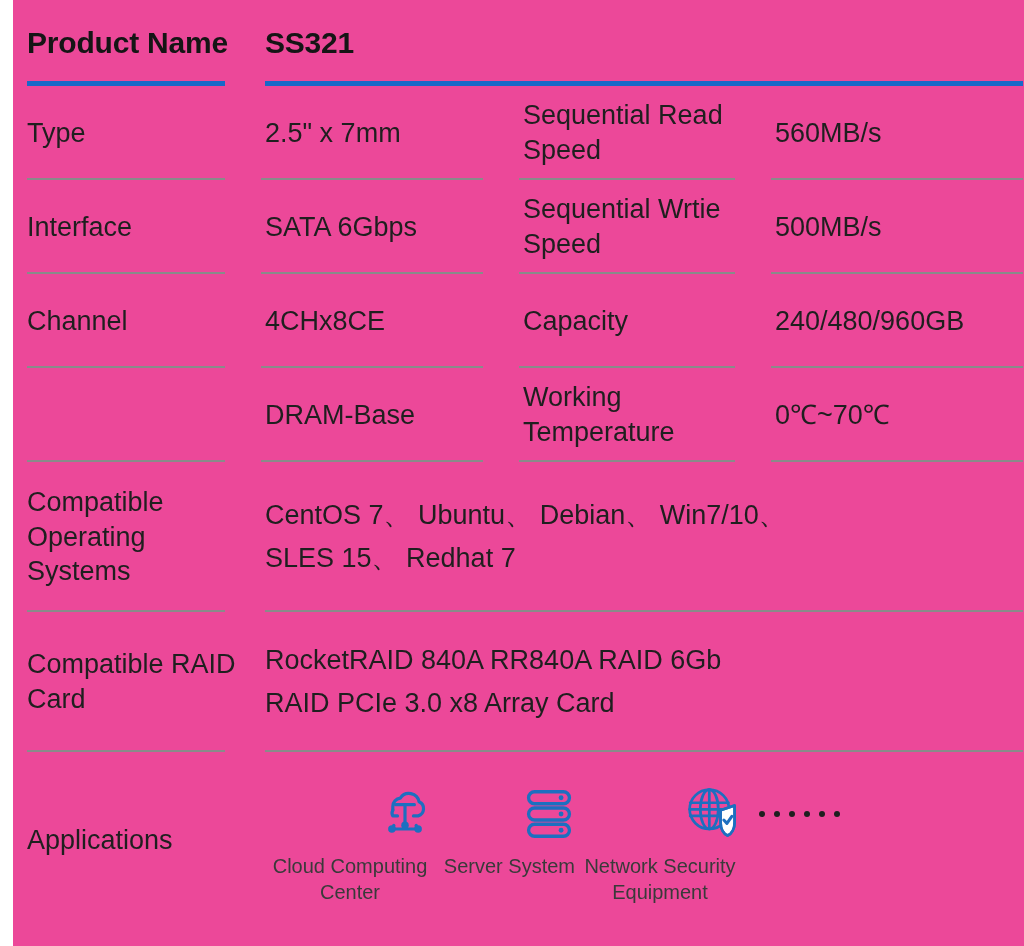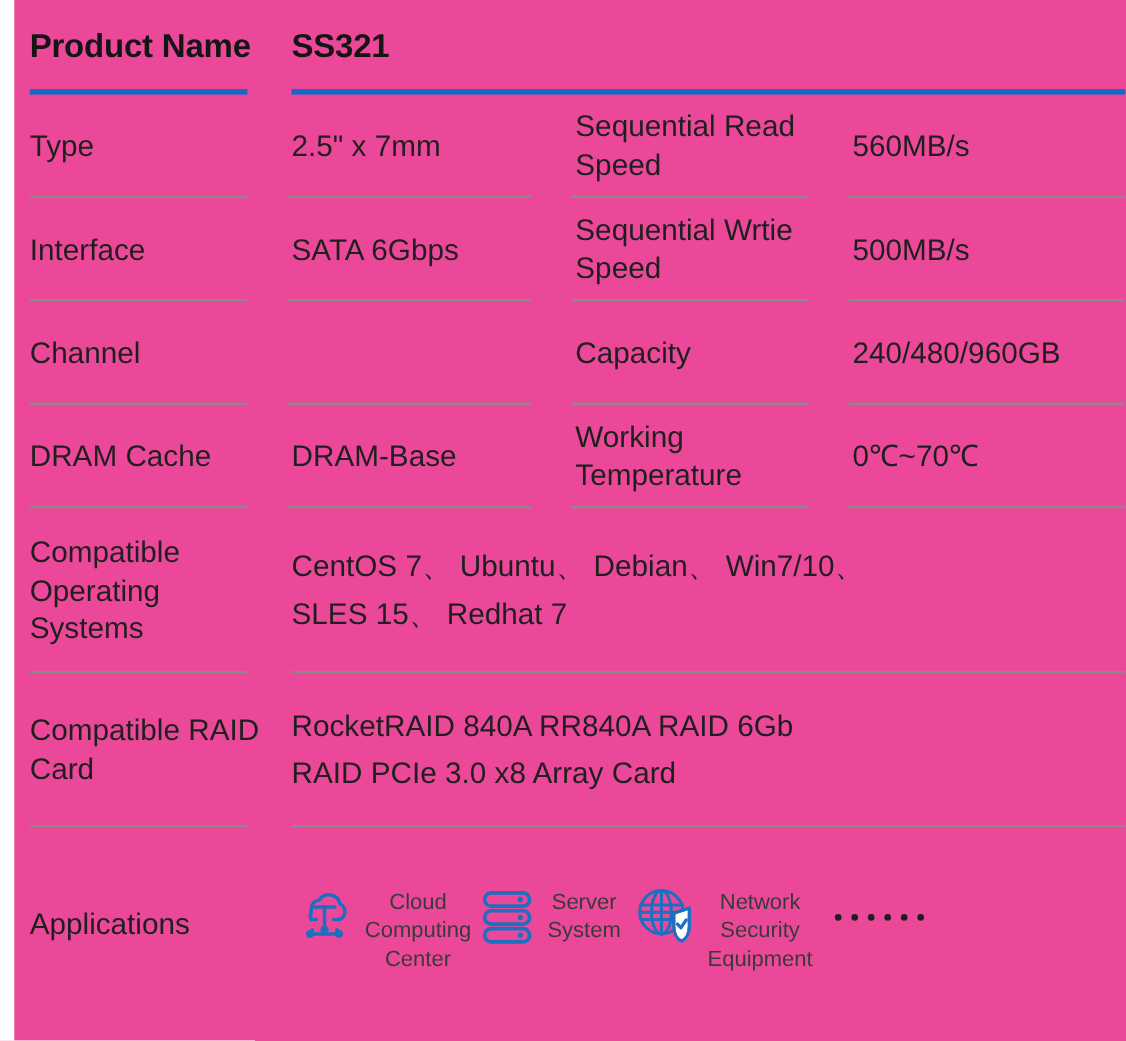--- a/index.html
+++ b/index.html
@@ -102,22 +102,22 @@
 
   .apps-strip {
     display: flex;
     align-items: flex-start;
     gap: 0;
     padding-top: 6px;
   }
 
   .app-item {
     display: flex;
-    flex-direction: row;
-    align-items: flex-start;
+    flex-direction: column;
+    align-items: flex-end;
     width: 170px;
   }
   .app-item.narrow { width: 140px; }
 
   .app-icon {
     height: 66px;
     display: flex;
     align-items: center;
     justify-content: center;
   }
@@ -198,35 +198,35 @@
       <span class="rule"></span>
     </div>
   </div>
 
   <div class="row r-std">
     <div class="cell c1">
       <span class="label">Channel</span>
       <span class="rule"></span>
     </div>
     <div class="cell c2">
+      <span class="value">4CHx8CE</span>
       <span class="rule"></span>
     </div>
     <div class="cell c3">
       <span class="label">Capacity</span>
       <span class="rule"></span>
     </div>
     <div class="cell c4">
       <span class="value">240/480/960GB</span>
       <span class="rule"></span>
     </div>
   </div>
 
   <div class="row r-std">
     <div class="cell c1">
-      <span class="label">DRAM Cache</span>
       <span class="rule"></span>
     </div>
     <div class="cell c2">
       <span class="value">DRAM-Base</span>
       <span class="rule"></span>
     </div>
     <div class="cell c3">
       <span class="label">Working Temperature</span>
       <span class="rule"></span>
     </div>

